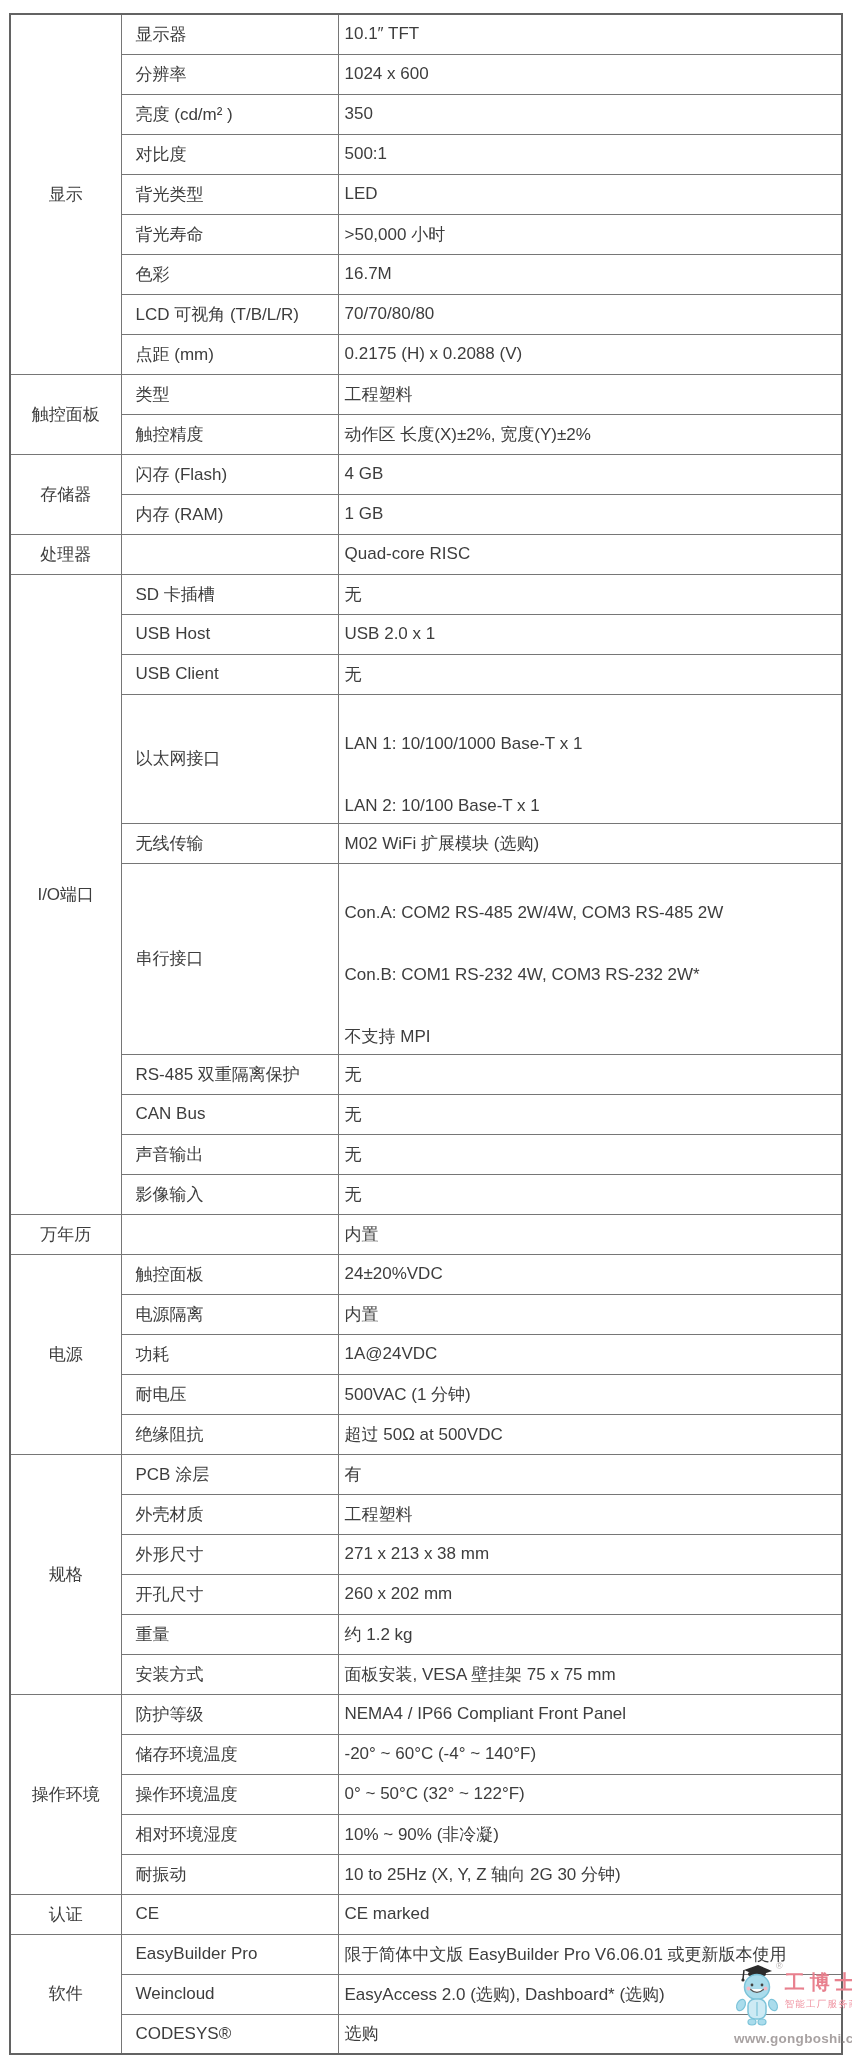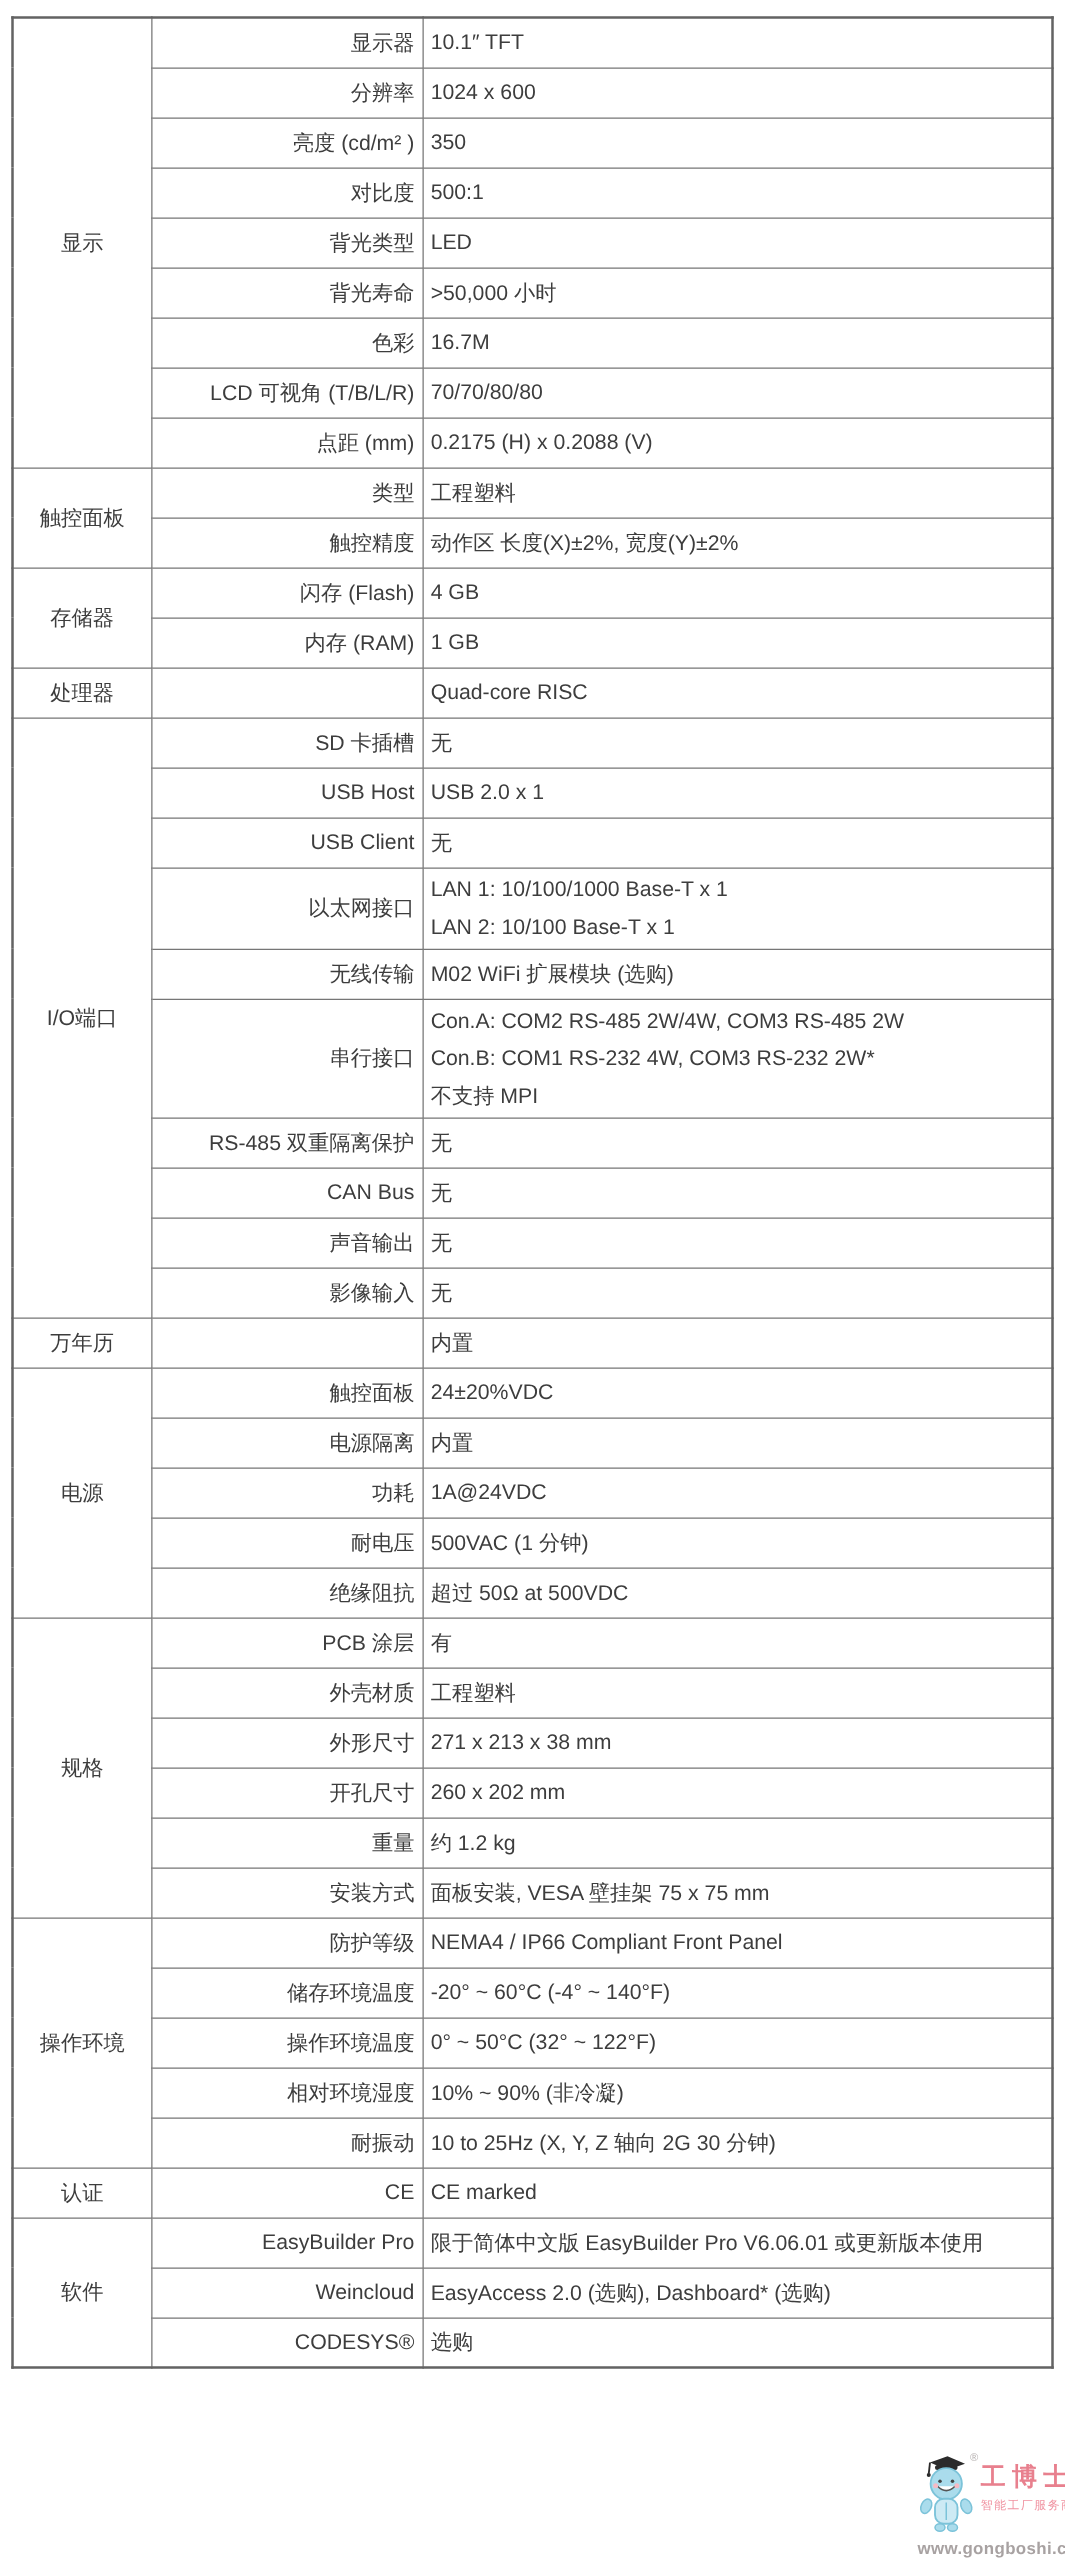--- a/index.html
+++ b/index.html
@@ -13,23 +13,23 @@
     border-collapse:collapse;table-layout:fixed;
     border:2px solid #636363;
   }
   .spec-table td{
     border:1px solid #767676;
     font-size:17px;color:#3d3d3d;
     padding:2px 0;
   }
   .spec-table tr{height:40px;}
   td.cat{ text-align:center; padding:2px 4px; }
-  td.label{ text-align:right; padding-left:14px; padding-right:6px; }
+  td.label{ text-align:left; padding-left:14px; padding-right:6px; }
   td.value{ text-align:left; padding-left:6px; padding-right:6px; }
-  td.value .line{ line-height:30px; }
+  td.value .line{ line-height:30px;margin-top:32px; }
   .footnotes{
     position:absolute;left:20px;top:1906px;width:700px;
     font-size:18px;line-height:31px;color:#3d3d3d;
   }
   .logo{
     position:absolute;left:734px;top:1962px;width:114px;
   }
   .logo-top{display:flex;align-items:flex-start;}
   .mascot{flex:0 0 auto;}
   .logo-reg{font-size:9px;color:#b5b0b0;line-height:9px;margin-left:-4px;}

